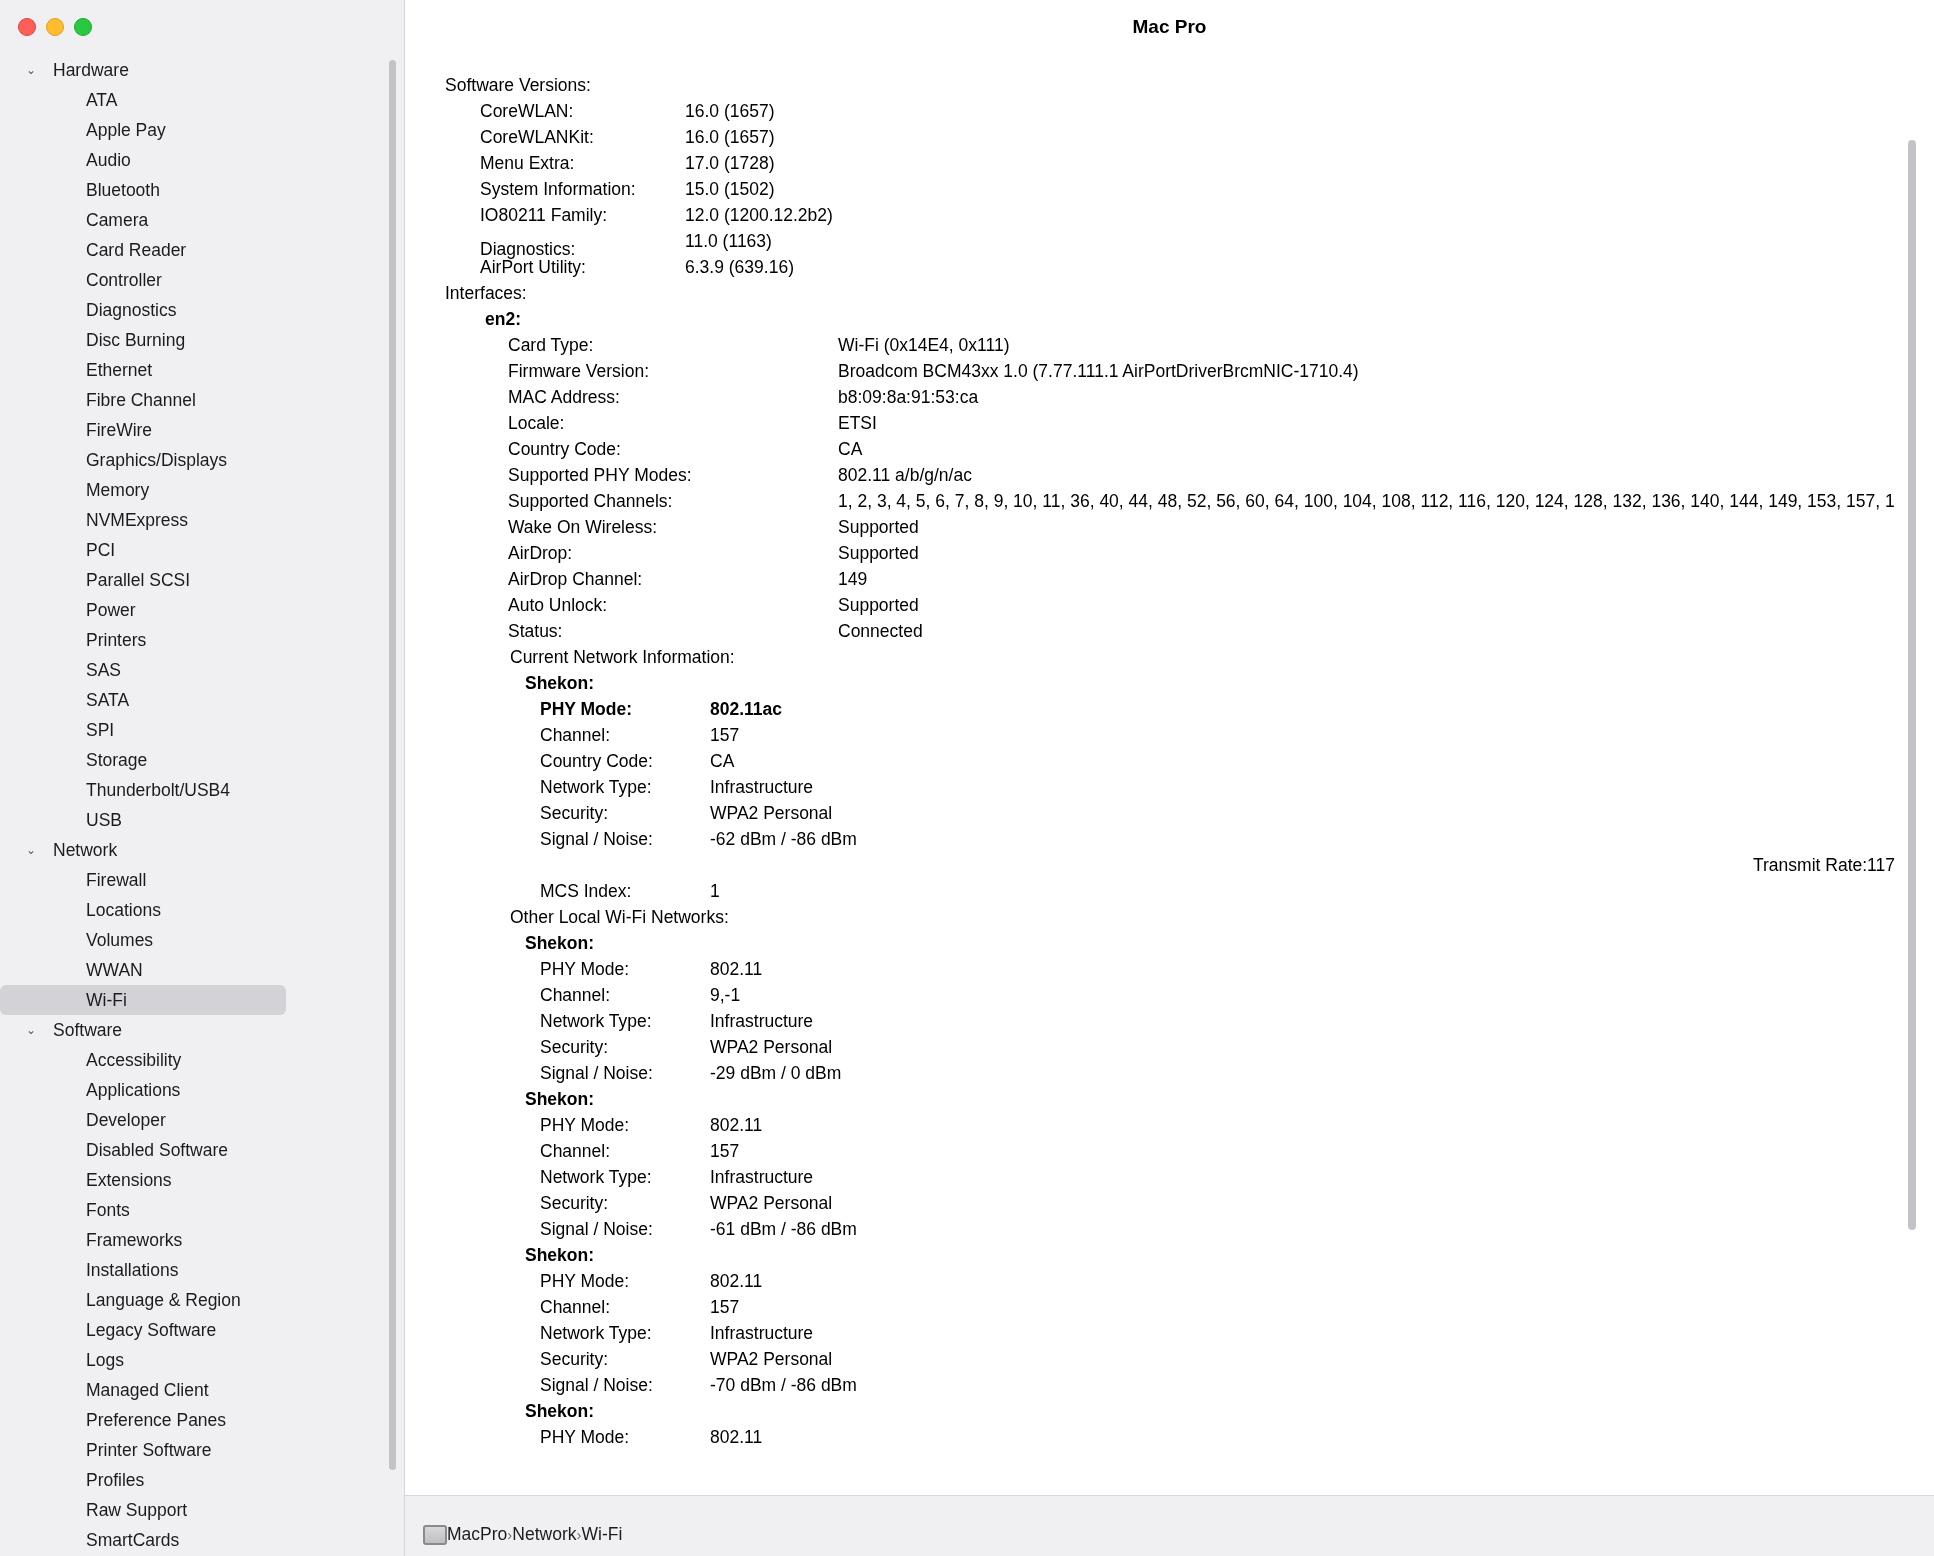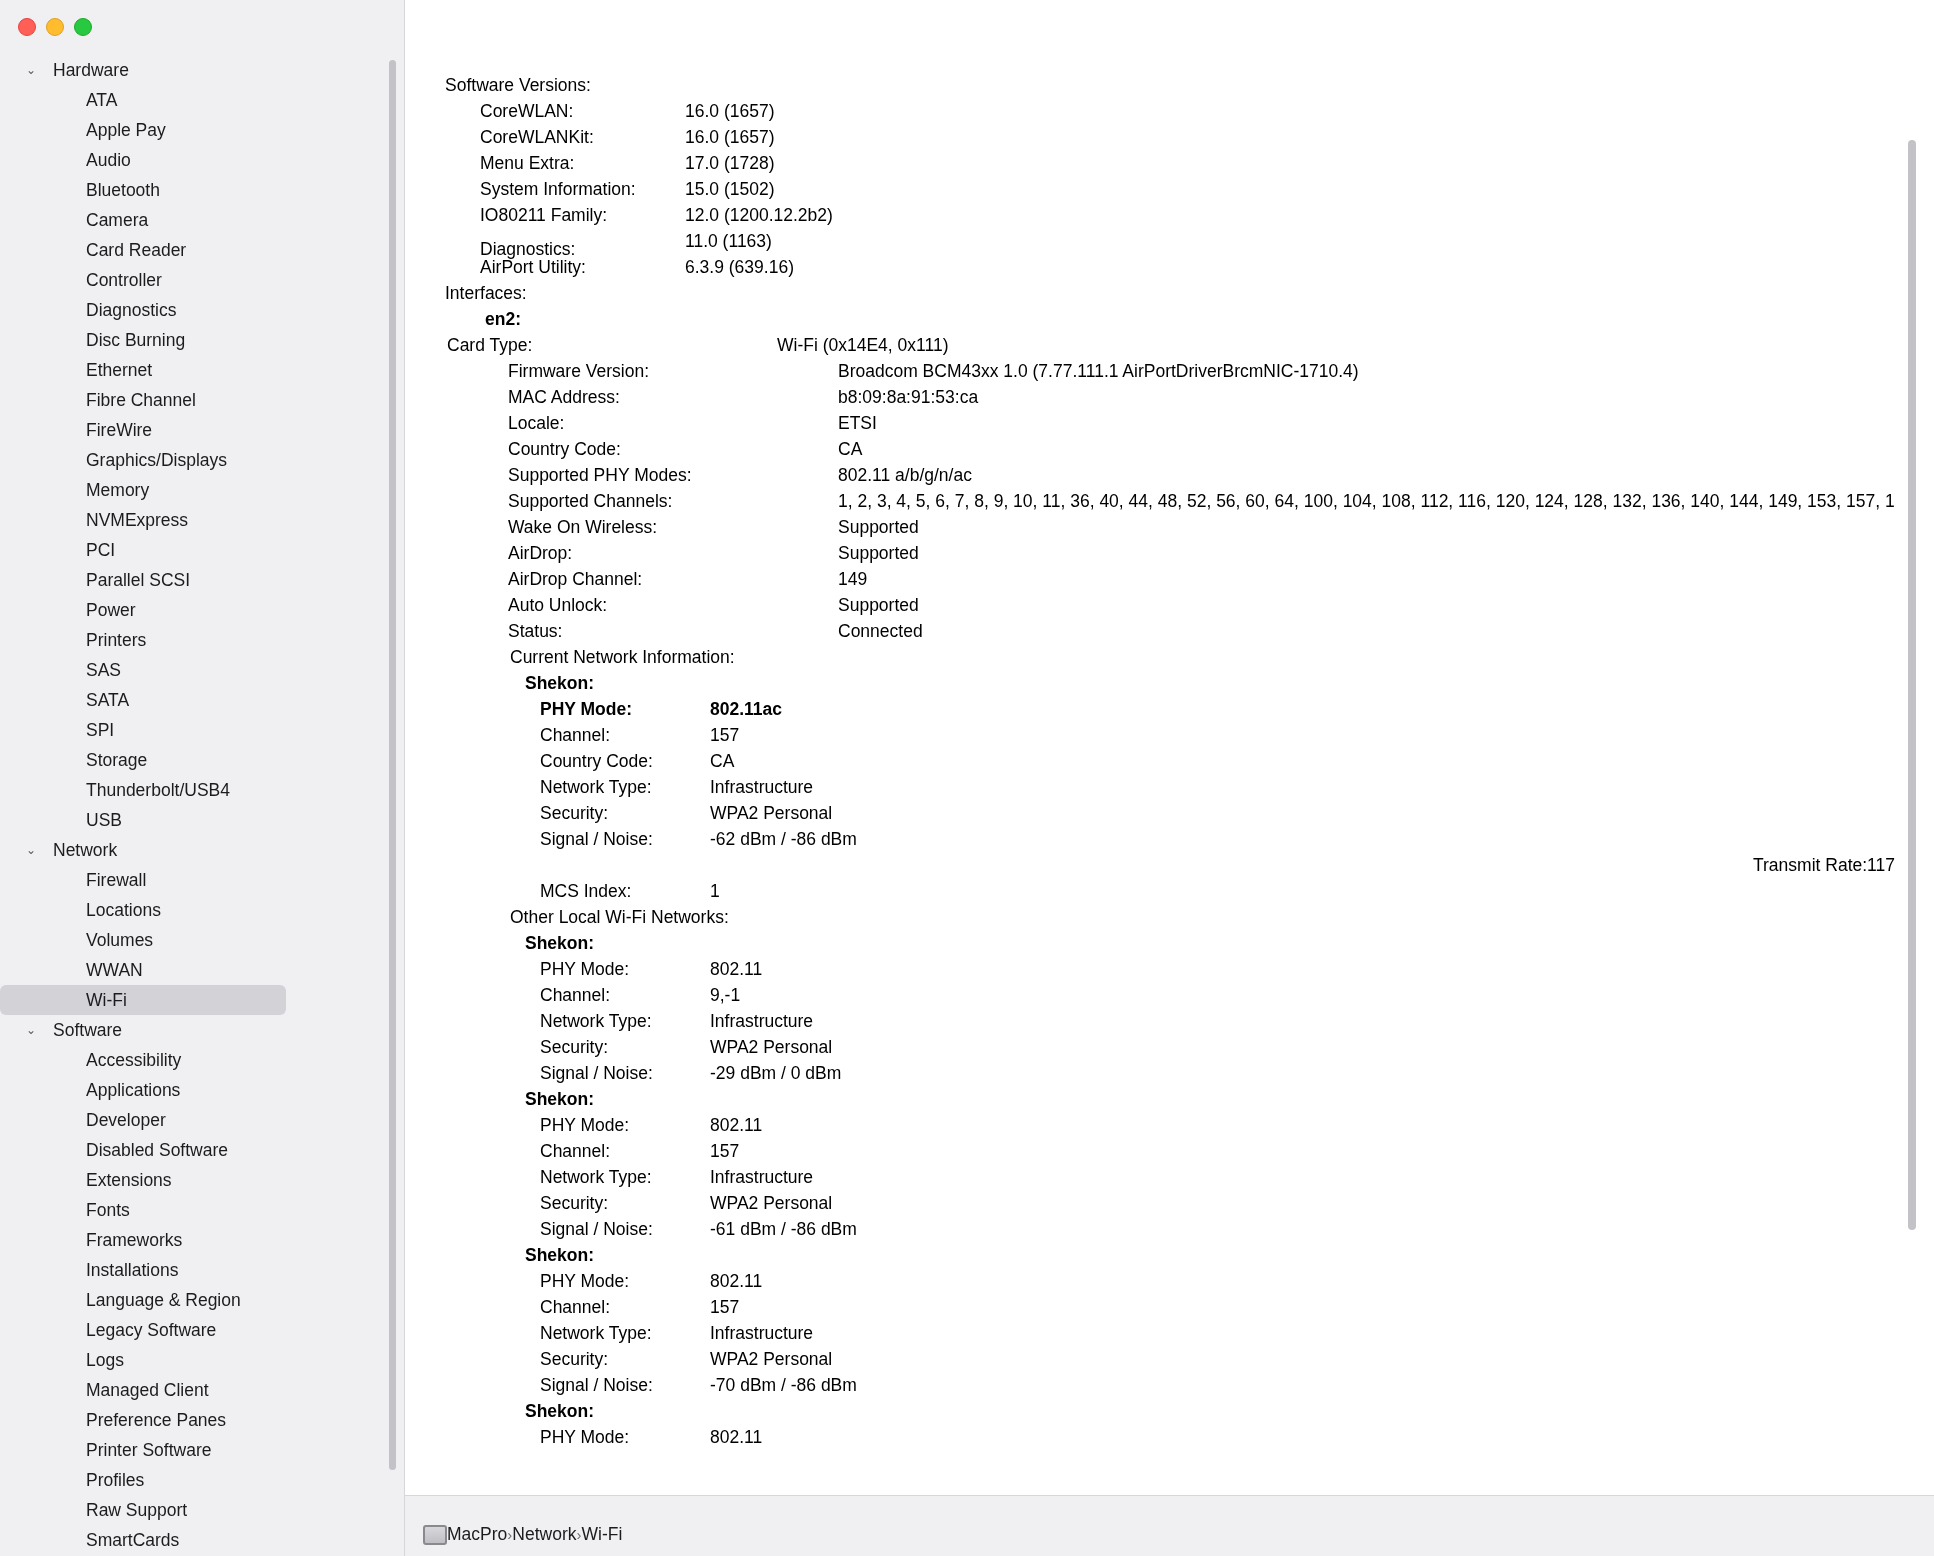--- a/index.html
+++ b/index.html
@@ -307,34 +307,37 @@
         <div class="sb-item"><span>Preference Panes</span></div>
         <div class="sb-item"><span>Printer Software</span></div>
         <div class="sb-item"><span>Profiles</span></div>
         <div class="sb-item"><span>Raw Support</span></div>
         <div class="sb-item"><span>SmartCards</span></div>
       </div>
     <div id="sidebar-scroll"></div>
   </div>
 
   <div id="content">
+    <div id="title-bar">
+      <div id="title-text">Mac Pro</div>
+    </div>
 
     <div id="detail">
       <div id="detail-inner">
           <div class="row i0"><span>Software Versions:</span></div>
           <div class="row" style="padding-left: 75px;"><span class="k" style="width: 205px;">CoreWLAN:</span><span class="v">16.0 (1657)</span></div>
           <div class="row" style="padding-left: 75px;"><span class="k" style="width: 205px;">CoreWLANKit:</span><span class="v">16.0 (1657)</span></div>
           <div class="row" style="padding-left: 75px;"><span class="k" style="width: 205px;">Menu Extra:</span><span class="v">17.0 (1728)</span></div>
           <div class="row" style="padding-left: 75px;"><span class="k" style="width: 205px;">System Information:</span><span class="v">15.0 (1502)</span></div>
           <div class="row" style="padding-left: 75px;"><span class="k" style="width: 205px;">IO80211 Family:</span><span class="v">12.0 (1200.12.2b2)</span></div>
           <div class="row" style="padding-left: 75px;"><span class="k" style="width: 205px; margin-top: 8px;">Diagnostics:</span><span class="v">11.0 (1163)</span></div>
           <div class="row" style="padding-left: 75px;"><span class="k" style="width: 205px;">AirPort Utility:</span><span class="v">6.3.9 (639.16)</span></div>
           <div class="row i0"><span>Interfaces:</span></div>
           <div class="row i1"><span class="bold">en2:</span></div>
-          <div class="row" style="padding-left: 42px;"><span class="k" style="width: 330px;">Card Type:</span><span class="v">Wi-Fi  (0x14E4, 0x111)</span></div>
+          <div class="row" style="padding-left: 103px;"><span class="k" style="width: 330px;">Card Type:</span><span class="v">Wi-Fi  (0x14E4, 0x111)</span></div>
           <div class="row" style="padding-left: 103px;"><span class="k" style="width: 330px;">Firmware Version:</span><span class="v">Broadcom BCM43xx 1.0 (7.77.111.1 AirPortDriverBrcmNIC-1710.4)</span></div>
           <div class="row" style="padding-left: 103px;"><span class="k" style="width: 330px;">MAC Address:</span><span class="v">b8:09:8a:91:53:ca</span></div>
           <div class="row" style="padding-left: 103px;"><span class="k" style="width: 330px;">Locale:</span><span class="v">ETSI</span></div>
           <div class="row" style="padding-left: 103px;"><span class="k" style="width: 330px;">Country Code:</span><span class="v">CA</span></div>
           <div class="row" style="padding-left: 103px;"><span class="k" style="width: 330px;">Supported PHY Modes:</span><span class="v">802.11 a/b/g/n/ac</span></div>
           <div class="row" style="padding-left: 103px; height: auto;"><span class="k" style="width: 330px;">Supported Channels:</span><span class="wrapv" style="width: 1130px;">1, 2, 3, 4, 5, 6, 7, 8, 9, 10, 11, 36, 40, 44, 48, 52, 56, 60, 64, 100, 104, 108, 112, 116, 120, 124, 128, 132, 136, 140, 144, 149, 153, 157, 161, 165</span></div>
           <div class="row" style="padding-left: 103px;"><span class="k" style="width: 330px;">Wake On Wireless:</span><span class="v">Supported</span></div>
           <div class="row" style="padding-left: 103px;"><span class="k" style="width: 330px;">AirDrop:</span><span class="v">Supported</span></div>
           <div class="row" style="padding-left: 103px;"><span class="k" style="width: 330px;">AirDrop Channel:</span><span class="v">149</span></div>
           <div class="row" style="padding-left: 103px;"><span class="k" style="width: 330px;">Auto Unlock:</span><span class="v">Supported</span></div>

